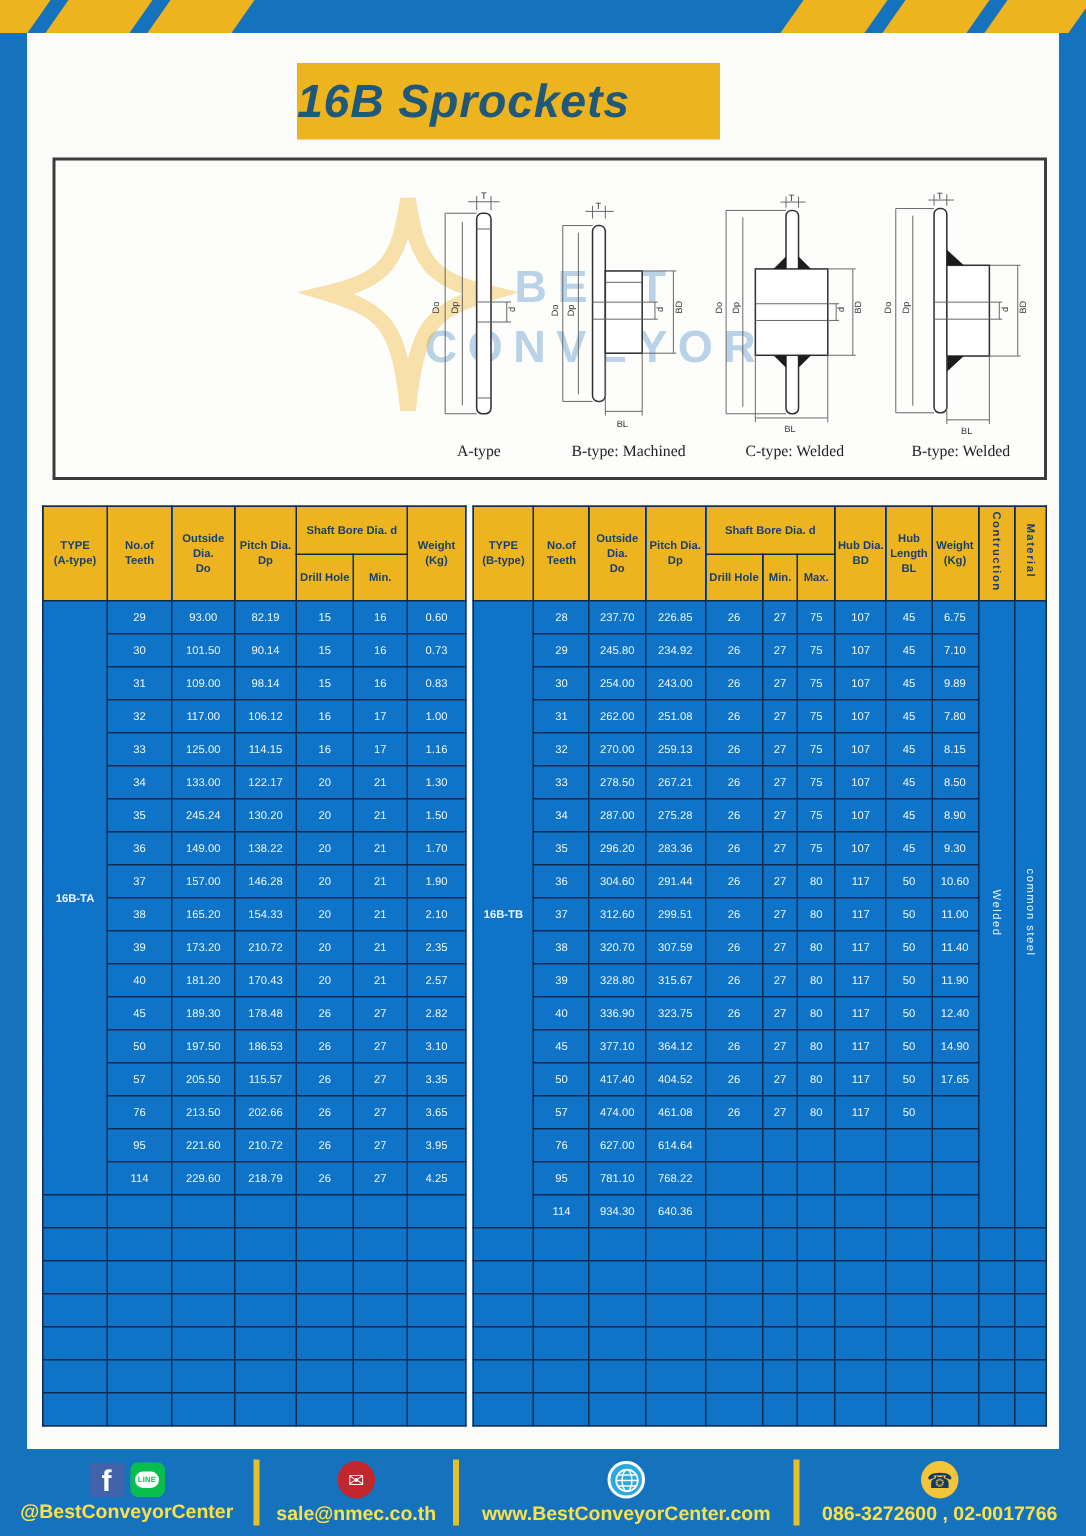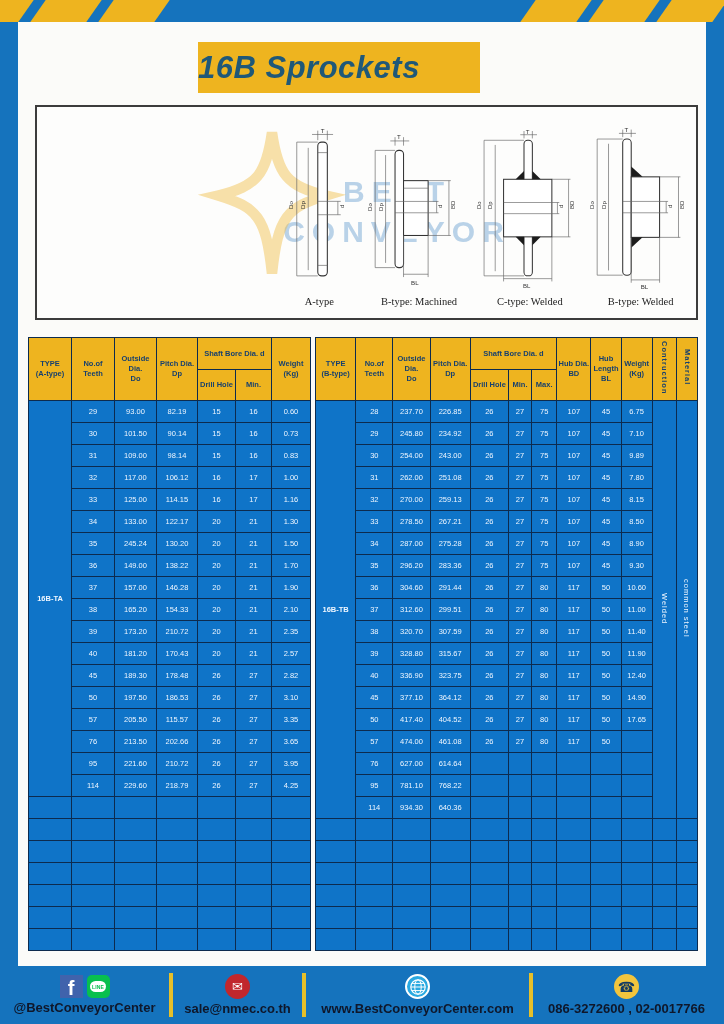--- a/index.html
+++ b/index.html
@@ -43,21 +43,21 @@
   table.sprocket tbody td{color:#eef6ff;font-size:7.5px;height:21px;}
   #table-a{left:10px;top:315px;width:283px;height:606px;}
   #table-b{left:297px;top:315px;width:383px;height:606px;}
   .type-cell{font-weight:bold;font-size:8px;color:#f4f9ff;}
   .vtext{writing-mode:vertical-rl;letter-spacing:1px;display:inline-block;}
   
   .footer{position:absolute;left:0;bottom:0;width:724px;height:58px;background:#1573bd;
           display:flex;align-items:center;}
   .fgroup{display:flex;flex-direction:column;align-items:center;justify-content:center;gap:2px;height:100%;}
   .fsep{width:4px;height:44px;background:#e6c02a;align-self:center;flex:0 0 auto;}
-  .ftext{font-size:13px;font-weight:bold;color:#0f172a;white-space:nowrap;}
+  .ftext{font-size:13px;font-weight:bold;color:#fde047;white-space:nowrap;}
   .ficons{display:flex;gap:4px;align-items:center;}
   .fb-icon{width:23px;height:23px;background:#4063ac;color:#fff;font-weight:bold;font-size:20px;
            display:flex;align-items:flex-end;justify-content:center;line-height:.95;}
   .line-icon{width:23px;height:23px;background:#08bf4e;border-radius:5px;display:flex;
              align-items:center;justify-content:center;}
   .line-bubble{background:#fff;border-radius:6px;padding:2.5px 2px;color:#08bf4e;font-size:5px;
                font-weight:bold;letter-spacing:.2px;}
   .mail-icon{width:25px;height:25px;border-radius:50%;background:#c1272d;color:#fff;font-size:13px;
              display:flex;align-items:center;justify-content:center;}
   .globe-icon{width:25px;height:25px;border-radius:50%;background:#2aa9e0;border:2px solid #fff;

